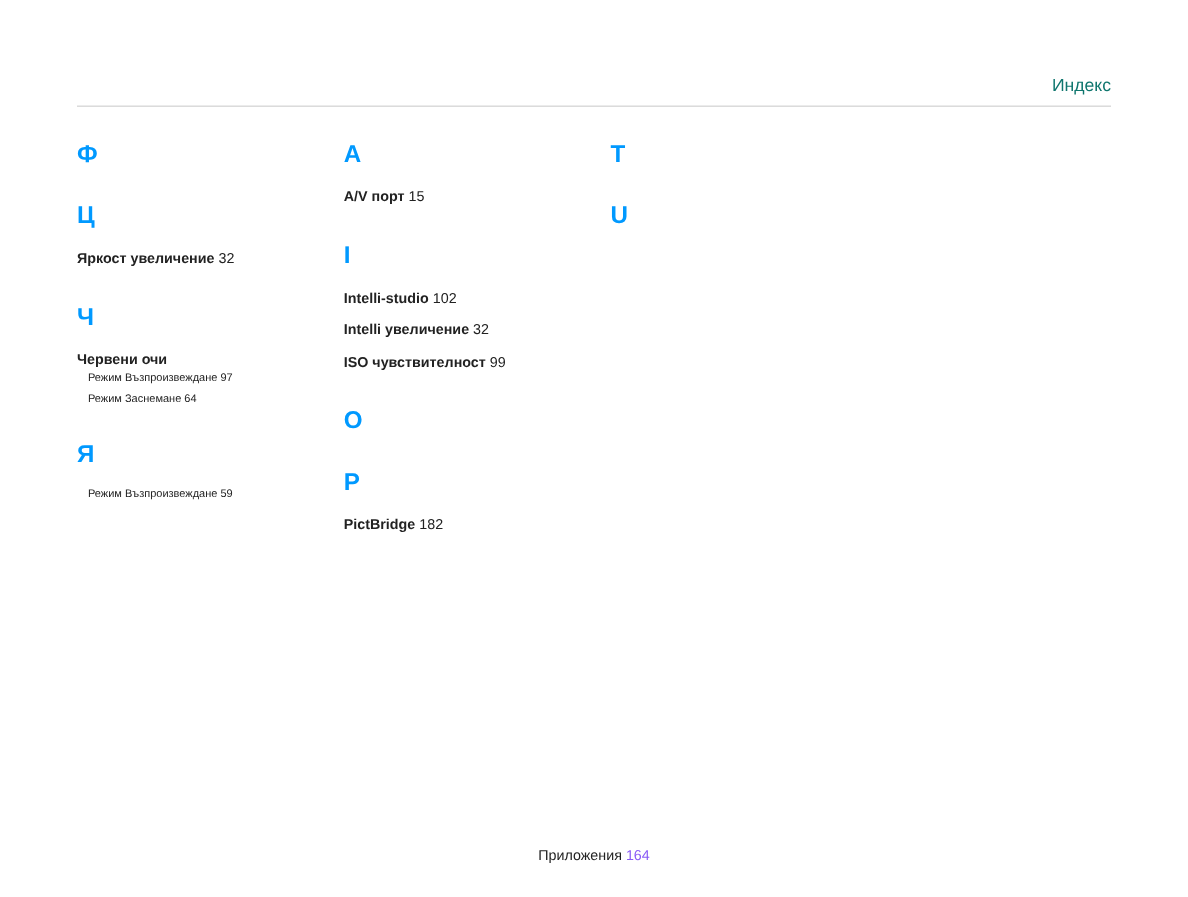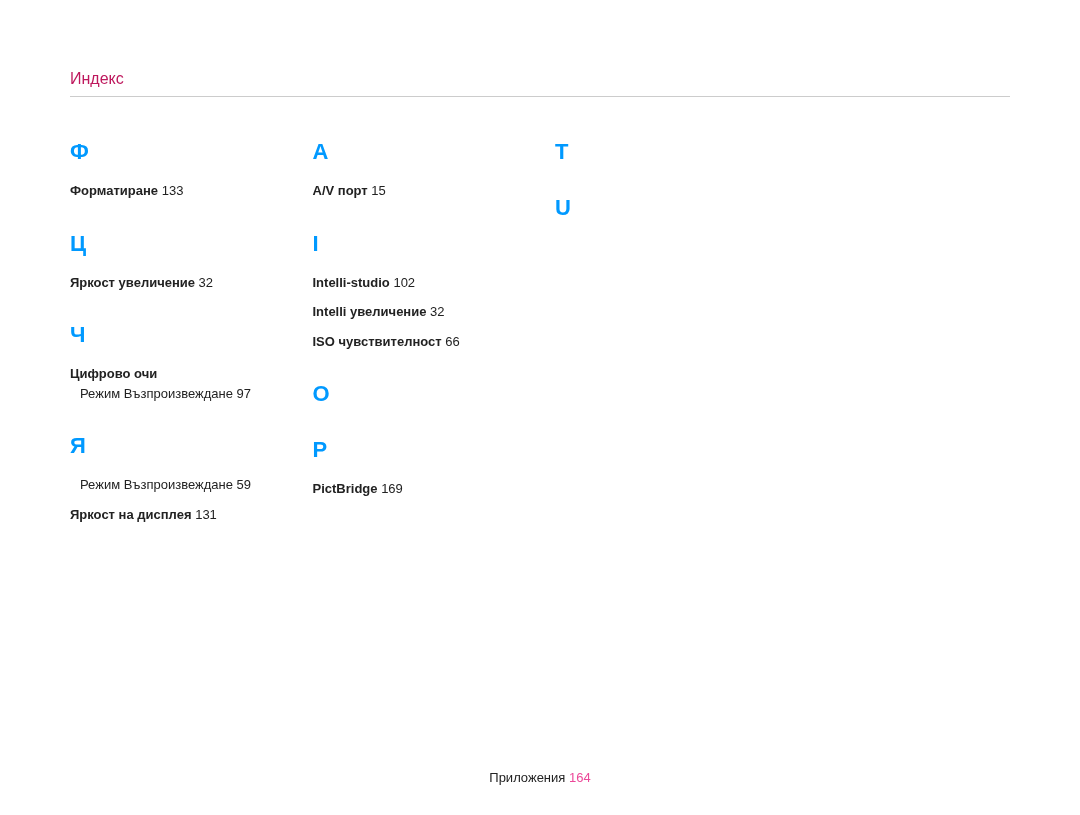--- a/index.html
+++ b/index.html
@@ -9,26 +9,27 @@
     }
     body {
       font-family: Arial, Helvetica, sans-serif;
       width: 1080px;
       height: 815px;
       background: #ffffff;
       position: relative;
       padding: 70px 70px 30px 70px;
     }
     .header {
-      color: #be185d;
+      color: #0f766e;
       font-size: 16px;
       font-weight: normal;
       border-bottom: 1px solid #cccccc;
       padding-bottom: 8px;
-      margin-bottom: 42px;
+      margin-bottom: 30px;
+      text-align: right;
     }
     .columns {
       display: flex;
       gap: 30px;
     }
     .column {
       flex: 1;
       min-width: 0;
     }
     .section {
@@ -47,89 +48,85 @@
       line-height: 1.5;
     }
     .entry-bold {
       font-weight: bold;
     }
     .entry-page {
       font-weight: normal;
       color: #222222;
     }
     .sub-entry {
-      font-size: 13px;
+      font-size: 10px;
       color: #222222;
       margin-left: 10px;
       margin-bottom: 4px;
       font-weight: normal;
     }
     .sub-entry-page {
       color: #222222;
     }
     .footer {
       position: absolute;
       bottom: 30px;
       left: 0;
       right: 0;
       text-align: center;
       font-size: 13px;
       color: #222222;
     }
     .footer-page {
-      color: #ec4899;
+      color: #8b5cf6;
     }
   </style>
 </head>
 <body>
 
 <div class="header">Индекс</div>
 
 <div class="columns">
 
   <div class="column">
 
     <div class="section">
       <div class="section-letter">Ф</div>
-      <div class="entry">
-        <span class="entry-bold">Форматиране</span>
-        <span class="entry-page"> </span><span class="entry-page">133</span>
-      </div>
     </div>
 
     <div class="section">
       <div class="section-letter">Ц</div>
       <div class="entry">
         <span class="entry-bold">Яркост увеличение</span>
         <span> </span><span class="entry-page">32</span>
       </div>
     </div>
 
     <div class="section">
       <div class="section-letter">Ч</div>
       <div class="entry">
-        <div class="entry-bold">Цифрово очи</div>
+        <div class="entry-bold">Червени очи</div>
         <div class="sub-entry">
           <span>Режим Възпроизвеждане</span>
           <span> </span><span class="sub-entry-page">97</span>
+        </div>
+        <div class="sub-entry">
+          <span>Режим Заснемане</span>
+          <span> </span><span class="sub-entry-page">64</span>
         </div>
       </div>
     </div>
 
     <div class="section">
       <div class="section-letter">Я</div>
       <div class="entry">
         <div class="sub-entry">
           <span>Режим Възпроизвеждане</span>
           <span> </span><span class="sub-entry-page">59</span>
         </div>
-      </div>
-      <div class="entry">
-        <span class="entry-bold">Яркост на дисплея</span>
-        <span> </span><span class="entry-page">131</span>
       </div>
     </div>
 
   </div>
 
   <div class="column">
 
     <div class="section">
       <div class="section-letter">A</div>
       <div class="entry">
@@ -143,33 +140,33 @@
       <div class="entry">
         <span class="entry-bold">Intelli-studio</span>
         <span> </span><span class="entry-page">102</span>
       </div>
       <div class="entry">
         <span class="entry-bold">Intelli увеличение</span>
         <span> </span><span class="entry-page">32</span>
       </div>
       <div class="entry">
         <span class="entry-bold">ISO чувствителност</span>
-        <span> </span><span class="entry-page">66</span>
+        <span> </span><span class="entry-page">99</span>
       </div>
     </div>
 
     <div class="section">
       <div class="section-letter">O</div>
     </div>
 
     <div class="section">
       <div class="section-letter">P</div>
       <div class="entry">
         <span class="entry-bold">PictBridge</span>
-        <span> </span><span class="entry-page">169</span>
+        <span> </span><span class="entry-page">182</span>
       </div>
     </div>
 
   </div>
 
   <div class="column">
 
     <div class="section">
       <div class="section-letter">T</div>
     </div>

